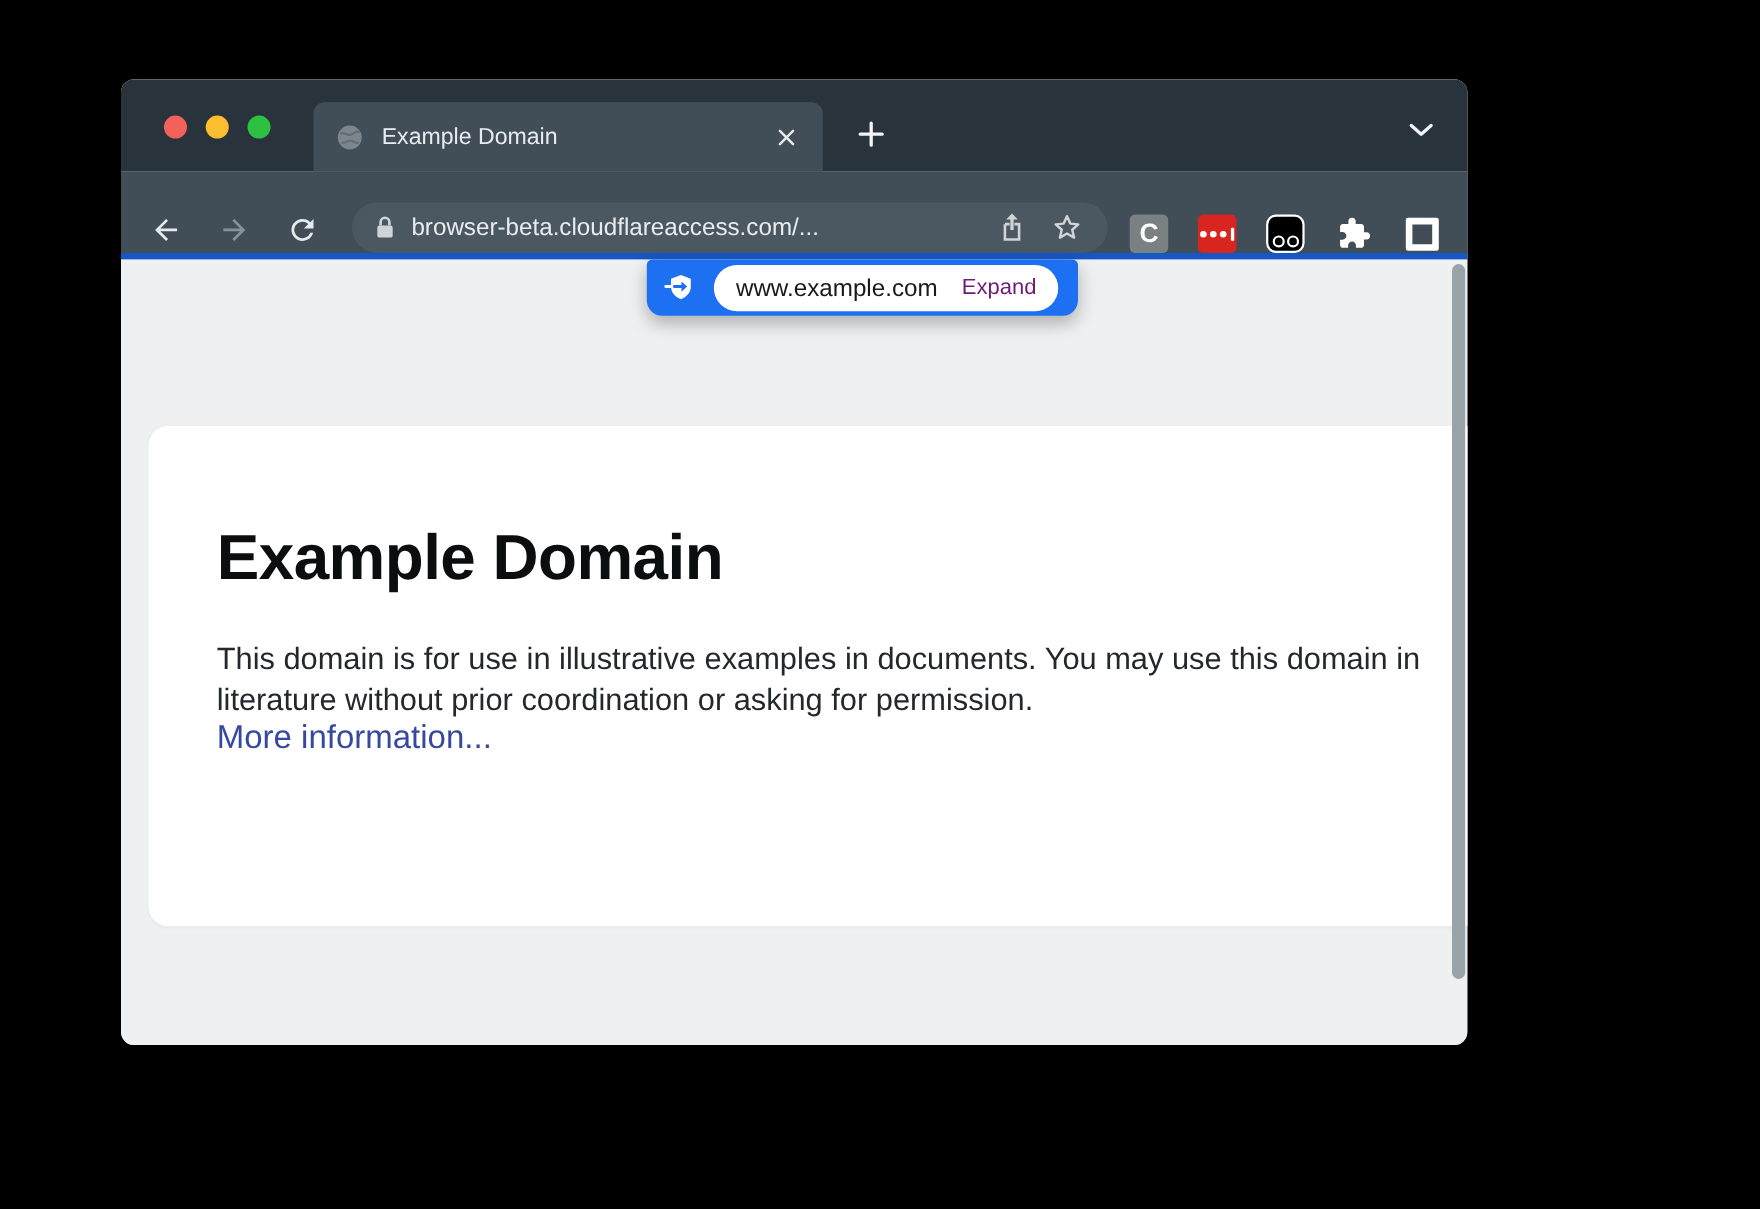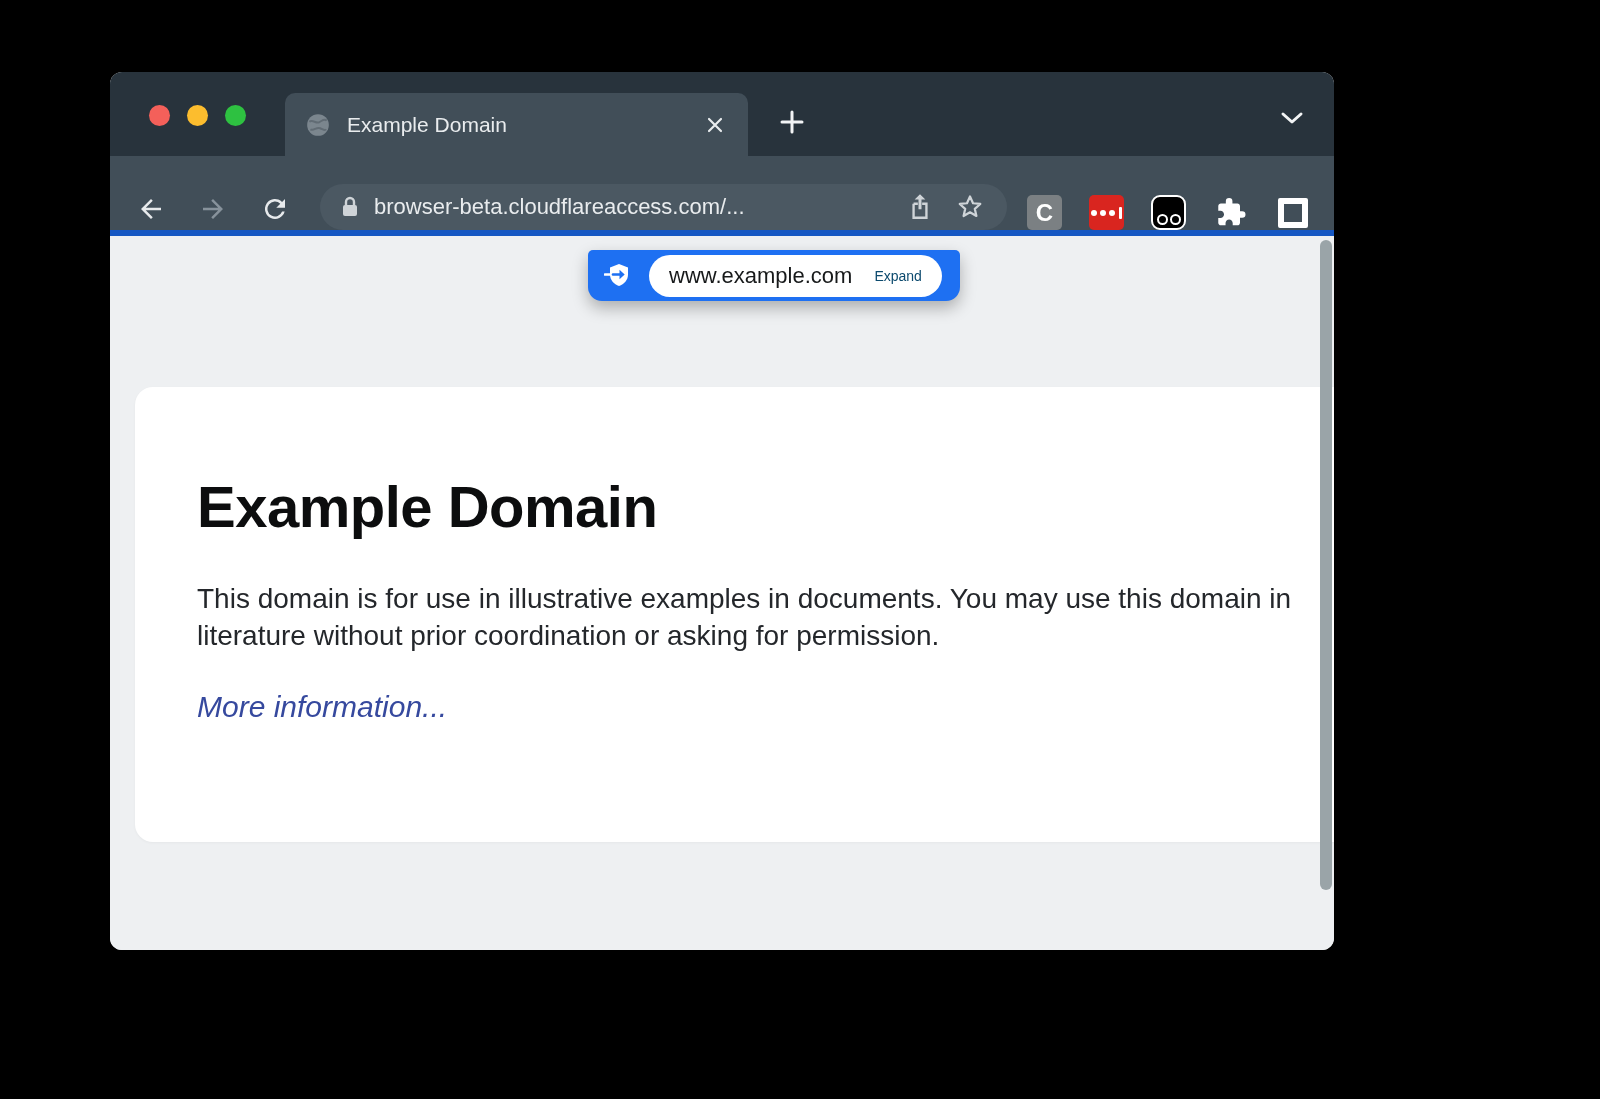--- a/index.html
+++ b/index.html
@@ -46,33 +46,33 @@
   .ext-panel{width:30px;height:30px;border:6px solid #fff;border-radius:2px;background:transparent;}
   .avatar{width:42px;height:42px;border-radius:50%;overflow:hidden;margin-left:26px;flex:none;}
   .kebab{width:36px;height:42px;margin-left:18px;display:flex;flex-direction:column;
          align-items:center;justify-content:center;gap:5px;flex:none;}
   .kebab i{width:5px;height:5px;border-radius:50%;background:#e9ecee;}
 
   .blue-line{height:6px;background:#1557c3;}
 
   
   .content{position:relative;height:714px;background:#eef0f2;}
-  .iso-popup{position:absolute;left:478px;top:14px;height:51px;background:#1e70f2;
+  .iso-popup{position:absolute;left:478px;top:0;height:51px;background:#1e70f2;
              border-radius:5px 5px 14px 14px;display:flex;align-items:center;
              padding:0 18px 0 16px;box-shadow:0 7px 16px rgba(0,0,0,.28);}
   .iso-shield{flex:none;margin-right:15px;display:flex;}
   .iso-pill{height:42px;background:#fff;border-radius:21px;display:flex;align-items:center;padding:0 20px;}
   .iso-url{color:#17191a;font-size:22px;white-space:nowrap;}
-  .iso-expand{color:#0c4a6e;font-size:14px;margin-left:22px;white-space:nowrap;}
+  .iso-expand{color:#701a75;font-size:20px;margin-left:22px;white-space:nowrap;}
 
   .card{position:absolute;left:25px;top:151px;width:1275px;height:455px;background:#fff;
         border-radius:18px;padding:0 62px;box-shadow:0 1px 3px rgba(0,0,0,.04);}
   .card h1{margin:86px 0 0 0;font-size:58px;font-weight:700;color:#0c0d0e;letter-spacing:-.5px;}
   .card p{margin:40px 0 0 0;font-size:28px;line-height:1.33;color:#24272b;max-width:1150px;}
-  .card a{display:inline-block;margin-top:36px;font-size:30px;color:#36499e;text-decoration:none;font-style:italic;}
+  .card a{display:inline-block;font-size:30px;color:#36499e;text-decoration:none;}
 
   .scroll-thumb{position:absolute;right:2px;top:4px;width:12px;height:650px;
                 background:#9aa4a8;border-radius:7px;}
 </style>
 </head>
 <body>
 
 <div class="stage">
   <div class="window">
 

